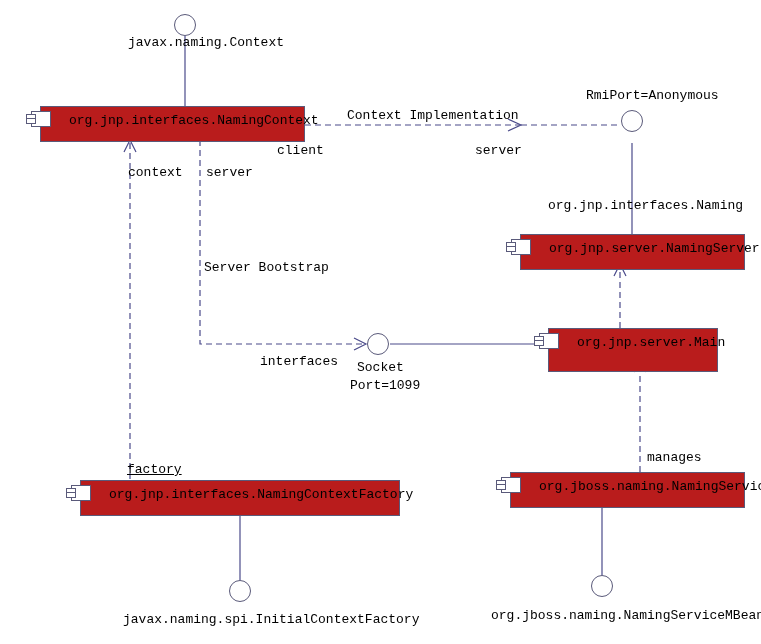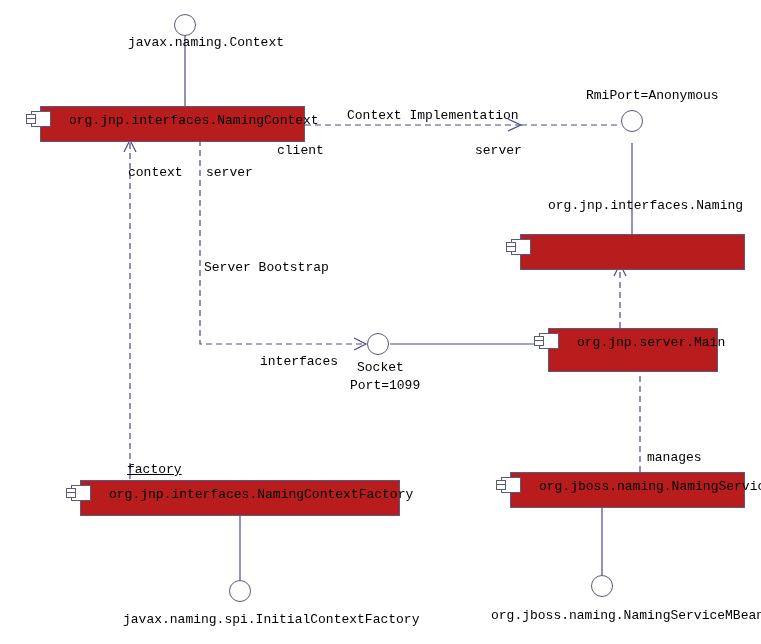--- a/index.html
+++ b/index.html
@@ -101,20 +101,21 @@
 
   <div class="label" style="left:204px; top:260px;">Server Bootstrap</div>
   <div class="label" style="left:260px; top:354px;">interfaces</div>
 
   <div class="iface-circle" style="left:367px; top:333px;"></div>
   <div class="label" style="left:357px; top:360px;">Socket</div>
   <div class="label" style="left:350px; top:378px;">Port=1099</div>
 
   <div class="component" style="left:520px; top:234px; width:225px; height:36px;">
     <div class="plug" style="top:4px;"></div>
+    <span>org.jnp.server.NamingServer</span>
   </div>
 
   <div class="component" style="left:548px; top:328px; width:170px; height:44px;">
     <div class="plug" style="top:4px;"></div>
     <span>org.jnp.server.Main</span>
   </div>
 
   <div class="label" style="left:647px; top:450px;">manages</div>
 
   <div class="label" style="left:127px; top:462px;text-decoration:underline;">factory</div>

